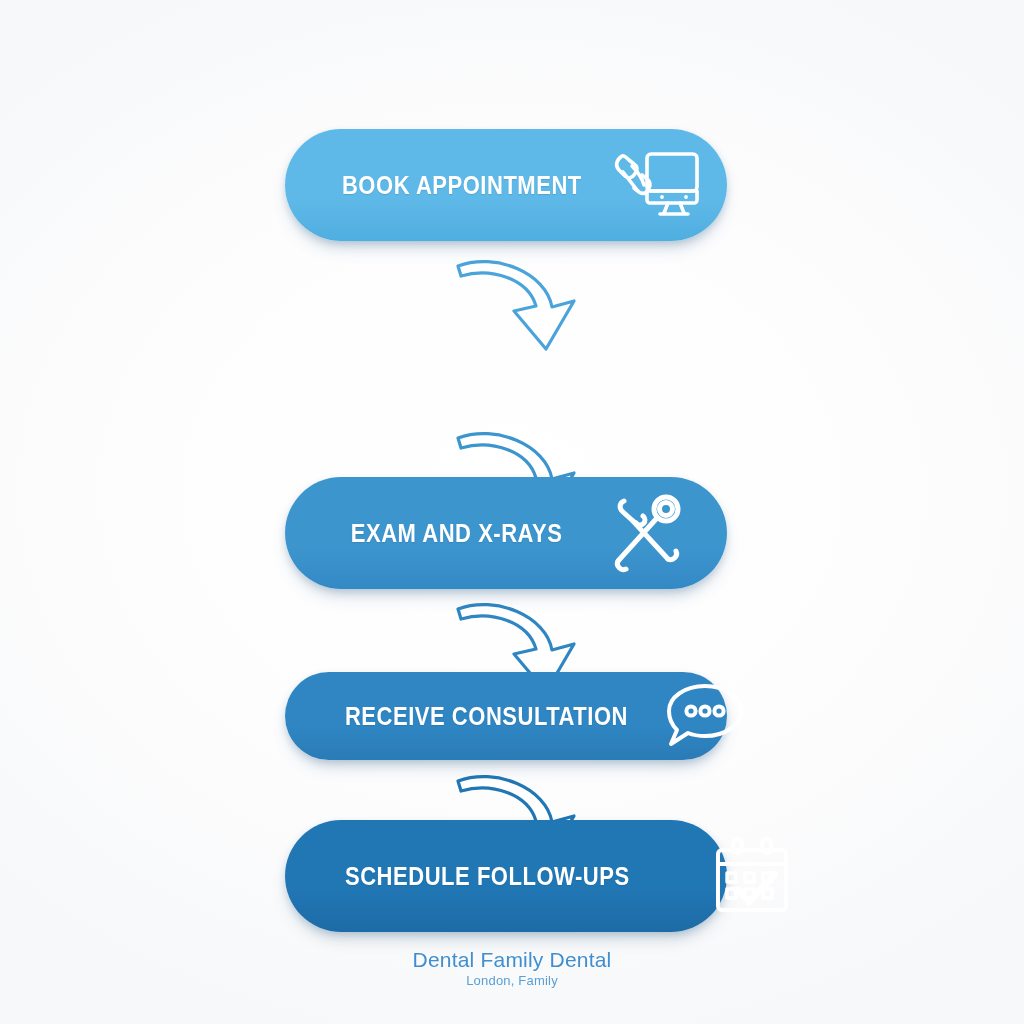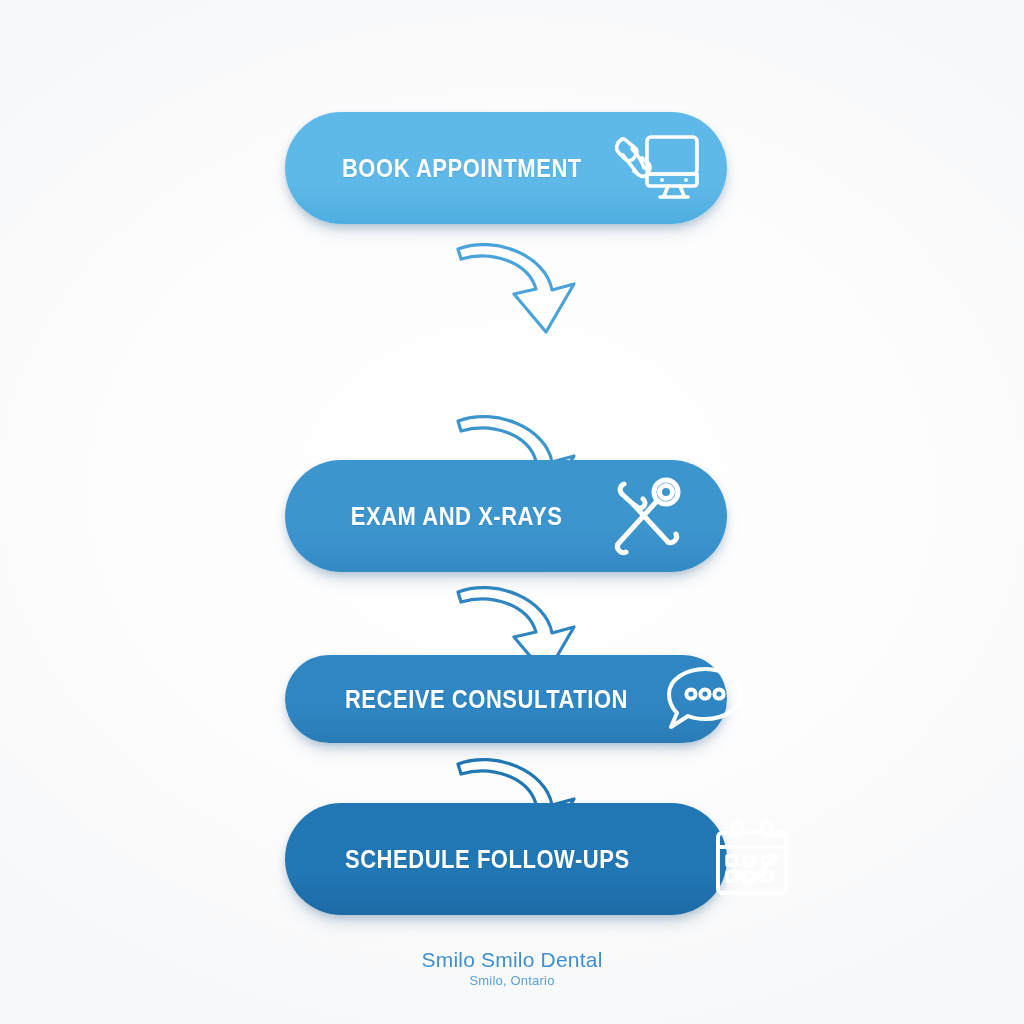--- a/index.html
+++ b/index.html
@@ -20,21 +20,21 @@
     position: absolute;
     inset: 0;
     background:
       radial-gradient(ellipse 70% 55% at 50% 48%, #ffffff 0%, #fdfdfe 55%, #f7f8f9 100%);
   }
 
   
   .steps-stack {
     position: absolute;
     left: 0;
-    top: 0;
+    top: 17px;
     width: 1024px;
     height: 904px;
   }
 
   .step-row {
     position: absolute;
     left: 285px;
     width: 442px;
     height: 112px;
   }
@@ -288,17 +288,17 @@
               <path d="M26 54 L37 66 L63 38" stroke-width="6.5"></path>
             </g>
           </svg>
         </div>
       </div>
     </div>
 
   </div>
 
   <div class="footer-block">
-    <div class="footer-brand" style="color: rgb(63, 143, 208);">Smilo Smilo Dental</div>
-    <div class="footer-location" style="color: rgb(90, 159, 214);">Smilo, Ontario</div>
+    <div class="footer-brand" style="color: rgb(63, 143, 208);">Dental Family Dental</div>
+    <div class="footer-location" style="color: rgb(90, 159, 214);">London, Family</div>
   </div>
 
 </div>
 
 </body></html>

